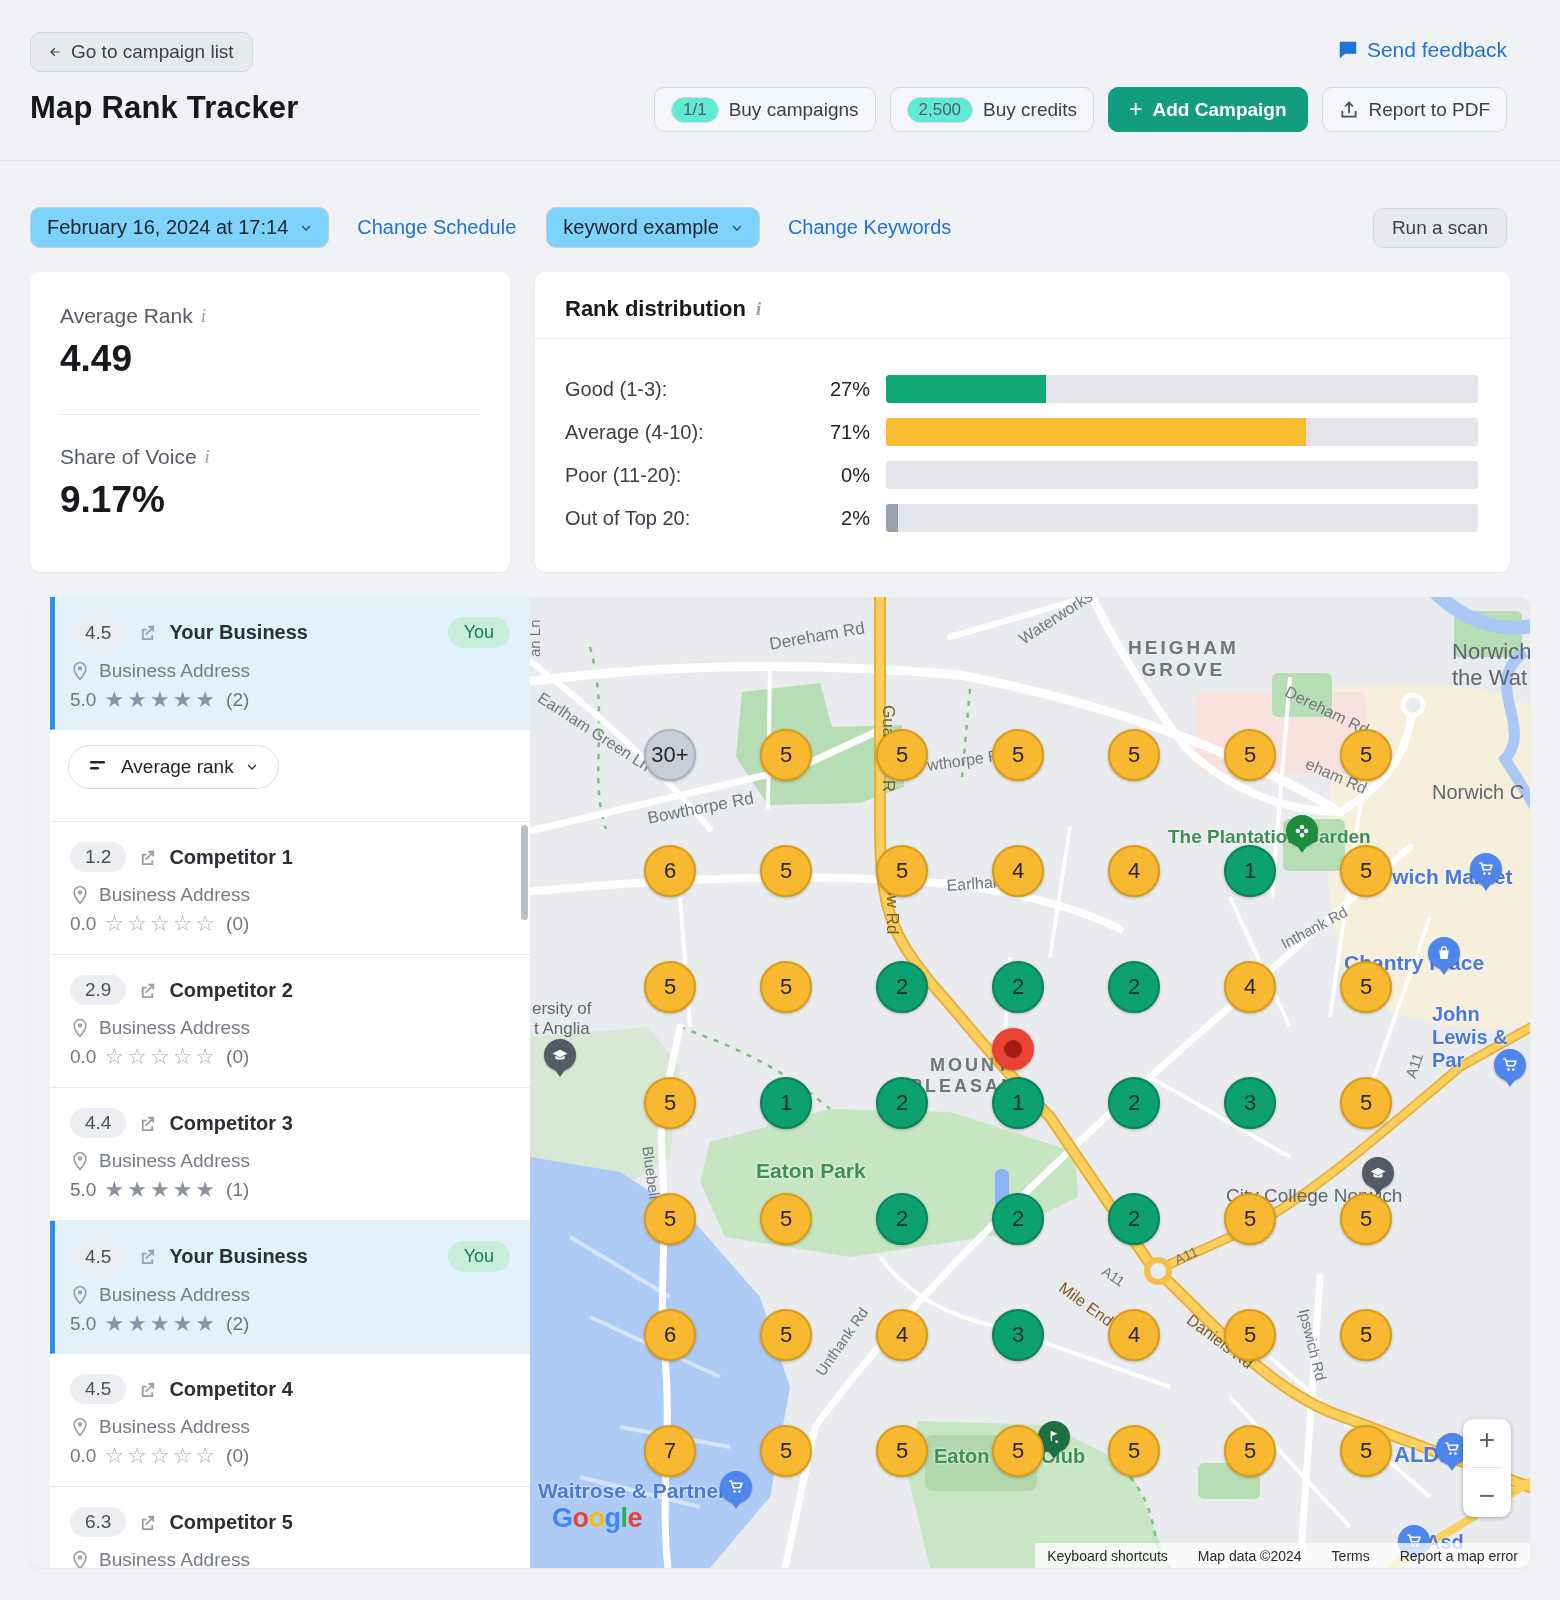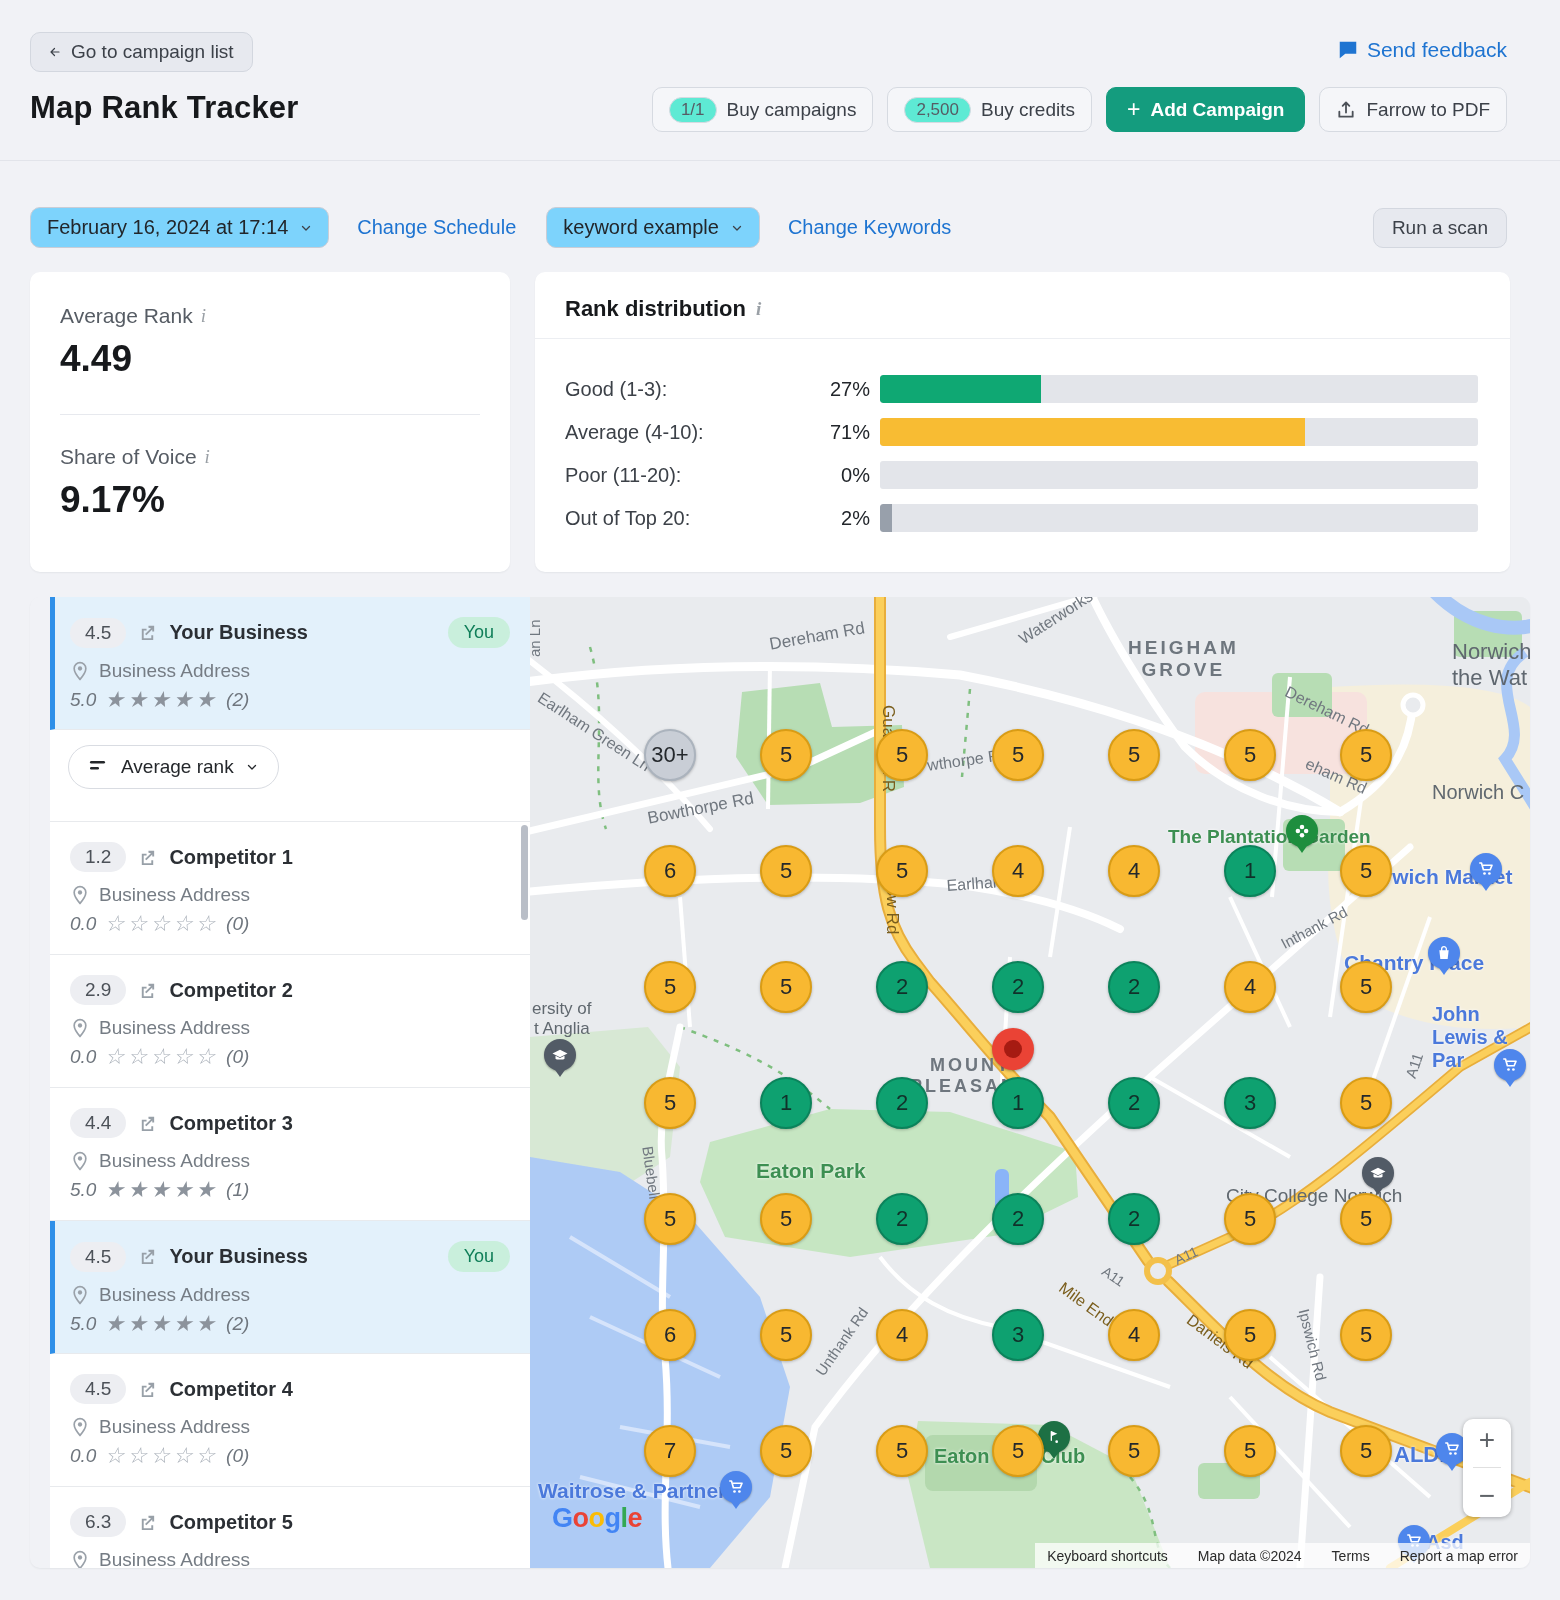--- a/index.html
+++ b/index.html
@@ -17,34 +17,34 @@
   .select{background:#7dd3fc;border:1px solid #c9cdd6;border-radius:10px;padding:8px 16px;font-size:20px;color:#22262b;display:inline-flex;align-items:center;gap:12px;cursor:pointer;}
   .chev{width:12px;height:12px;flex:0 0 auto;}
   
   .card{background:#fff;border-radius:10px;box-shadow:0 1px 2px rgba(20,30,40,.06);}
   .metric-label{font-size:21px;color:#565c64;display:flex;align-items:center;gap:8px;}
   .metric-value{font-size:37px;font-weight:bold;color:#17191c;margin-top:10px;}
   .info-i{font-family:"Liberation Serif",serif;font-style:italic;color:#9aa0a6;font-size:19px;}
   .dist-title{font-size:22px;font-weight:bold;color:#17191c;display:flex;align-items:center;gap:10px;}
   .dist-row{display:flex;align-items:center;height:28px;margin-bottom:15px;}
   .dist-label{width:230px;font-size:20px;color:#3c4148;}
-  .dist-pct{width:75px;text-align:right;font-size:20px;color:#22262b;padding-right:10px;}
+  .dist-pct{width:75px;text-align:right;font-size:20px;color:#22262b;padding-right:16px;}
   .dist-track{flex:1;height:28px;background:#e3e5ea;border-radius:3px;overflow:hidden;}
   .dist-fill{height:100%;border-radius:3px 0 0 3px;}
   
   .main-wrap{position:absolute;top:597px;left:30px;width:1480px;height:971px;display:flex;border-radius:10px;overflow:hidden;box-shadow:0 1px 2px rgba(20,30,40,.06);padding-left:20px;}
   .sidebar{width:480px;background:#fff;position:relative;flex:0 0 auto;overflow:hidden;}
   .sb-item{box-sizing:border-box;height:133px;padding:20px 20px 0 20px;border-bottom:1px solid #e8eaed;background:#fff;position:relative;cursor:pointer;}
   .sb-item.sel{background:#e3f1fb;border-left:5px solid #2e8fe8;padding-left:15px;}
   .sb-row1{display:flex;align-items:center;gap:12px;}
   .rank-pill{background:#edeef2;border-radius:999px;padding:4px 15px;font-size:19px;color:#4c5158;}
   .biz-name{font-size:20px;font-weight:bold;color:#2b2f34;}
   .you-pill{margin-left:auto;background:#c9efdc;color:#0f7e58;border-radius:999px;padding:5px 16px;font-size:18px;}
   .sb-row2{display:flex;align-items:center;gap:9px;margin-top:12px;font-size:19px;color:#757c84;}
-  .sb-row3{display:flex;align-items:center;gap:8px;margin-top:7px;font-size:19px;color:#6f767e;font-style:italic;}
+  .sb-row3{display:flex;align-items:center;gap:8px;margin-top:7px;font-size:19px;color:#6f767e;}
   .stars{letter-spacing:3px;font-size:22px;line-height:1;}
   .star-on{color:#8c939c;} .star-off{color:#a8afb8;}
   .filter-wrap{box-sizing:border-box;height:92px;padding:15px 18px;border-bottom:1px solid #e8eaed;background:#fff;}
   .filter-btn{display:inline-flex;align-items:center;gap:12px;border:1px solid #d9dce2;border-radius:999px;background:#fff;padding:10px 20px;font-size:19px;color:#24272b;cursor:pointer;}
   .sb-scroll{position:absolute;right:2px;top:228px;width:7px;height:95px;border-radius:4px;background:#b9bec7;}
   
   .map{position:relative;width:1000px;height:971px;background:#e9ebee;overflow:hidden;flex:0 0 auto;}
   .map svg.base{position:absolute;left:0;top:0;}
   .mlabel{position:absolute;white-space:pre-line;line-height:1.15;transform-origin:left top;pointer-events:none;}
   .l-road{color:#70777f;} .l-roadY{color:#7a5e1d;}
@@ -99,21 +99,21 @@
     <span>Buy credits</span>
   </span>
   <span class="btn btn-green">
     <span style="font-size:23px;font-weight:normal;">+</span>
     <span>Add Campaign</span>
   </span>
   <span class="btn btn-white">
     <svg width="20" height="20" viewBox="0 0 24 24">
         <path d="M12 15V4M8 7l4-4 4 4M4 14v6h16v-6" fill="none" stroke="#4c5158" stroke-width="2.2" stroke-linecap="round" stroke-linejoin="round"></path>
       </svg>
-    <span>Farrow to PDF</span>
+    <span>Report to PDF</span>
   </span>
 </div>
 
 <div class="hdr-divider"></div>
 
 <div class="abs" style="left:30px;top:207px;right:53px;display:flex;align-items:center;">
   <span class="select">
     <span>February 16, 2024 at 17:14</span>
     <svg class="chev" viewBox="0 0 24 24">
         <path d="M5 9l7 7 7-7" fill="none" stroke="#3c4149" stroke-width="2.6" stroke-linecap="round" stroke-linejoin="round"></path>

